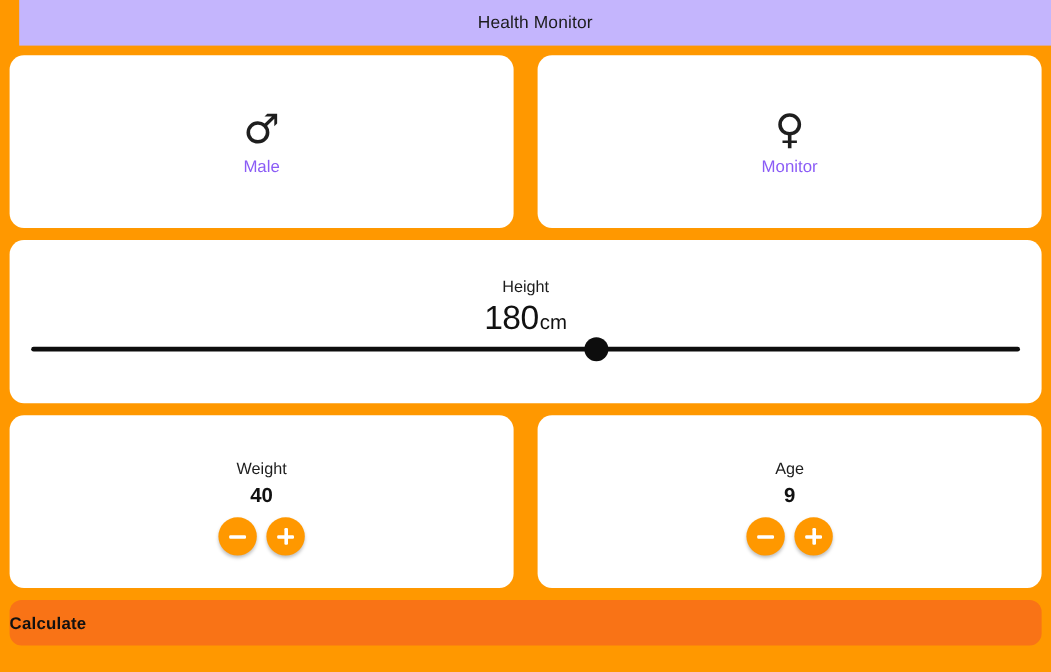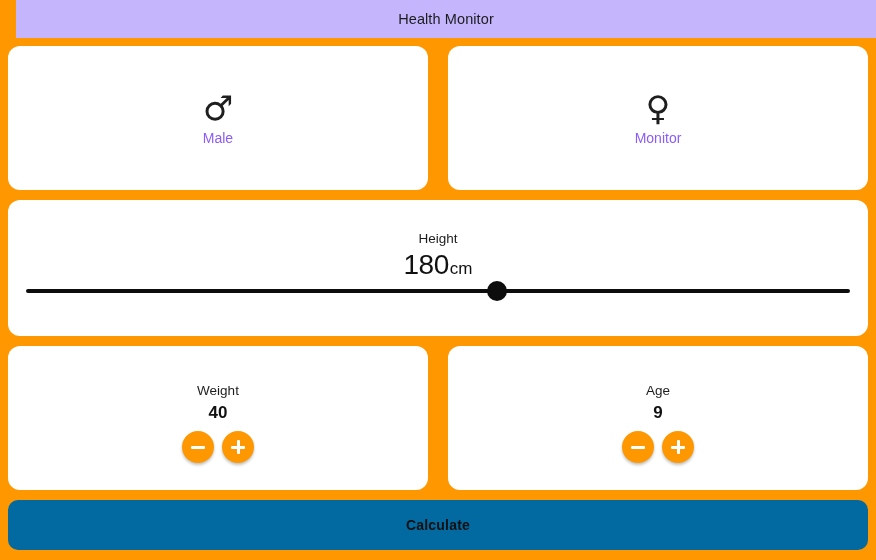--- a/index.html
+++ b/index.html
@@ -203,29 +203,28 @@
     width: 16px;
     height: 16px;
     display: flex;
     align-items: center;
     justify-content: center;
   }
 
   
   .calc-btn {
     flex: 0 0 38px;
-    background: #0369a1;
+    background: #f97316;
     border: none;
     border-radius: 10px;
     display: flex;
     align-items: center;
-    justify-content: center;
     cursor: pointer;
     width: 100%;
-    padding: 17px;
+    padding: 0;
   }
   .calc-text {
     font-size: 14px;
     font-weight: bold;
     color: #111111;
     letter-spacing: 0.2px;
   }
 </style>
 </head>
 <body>

